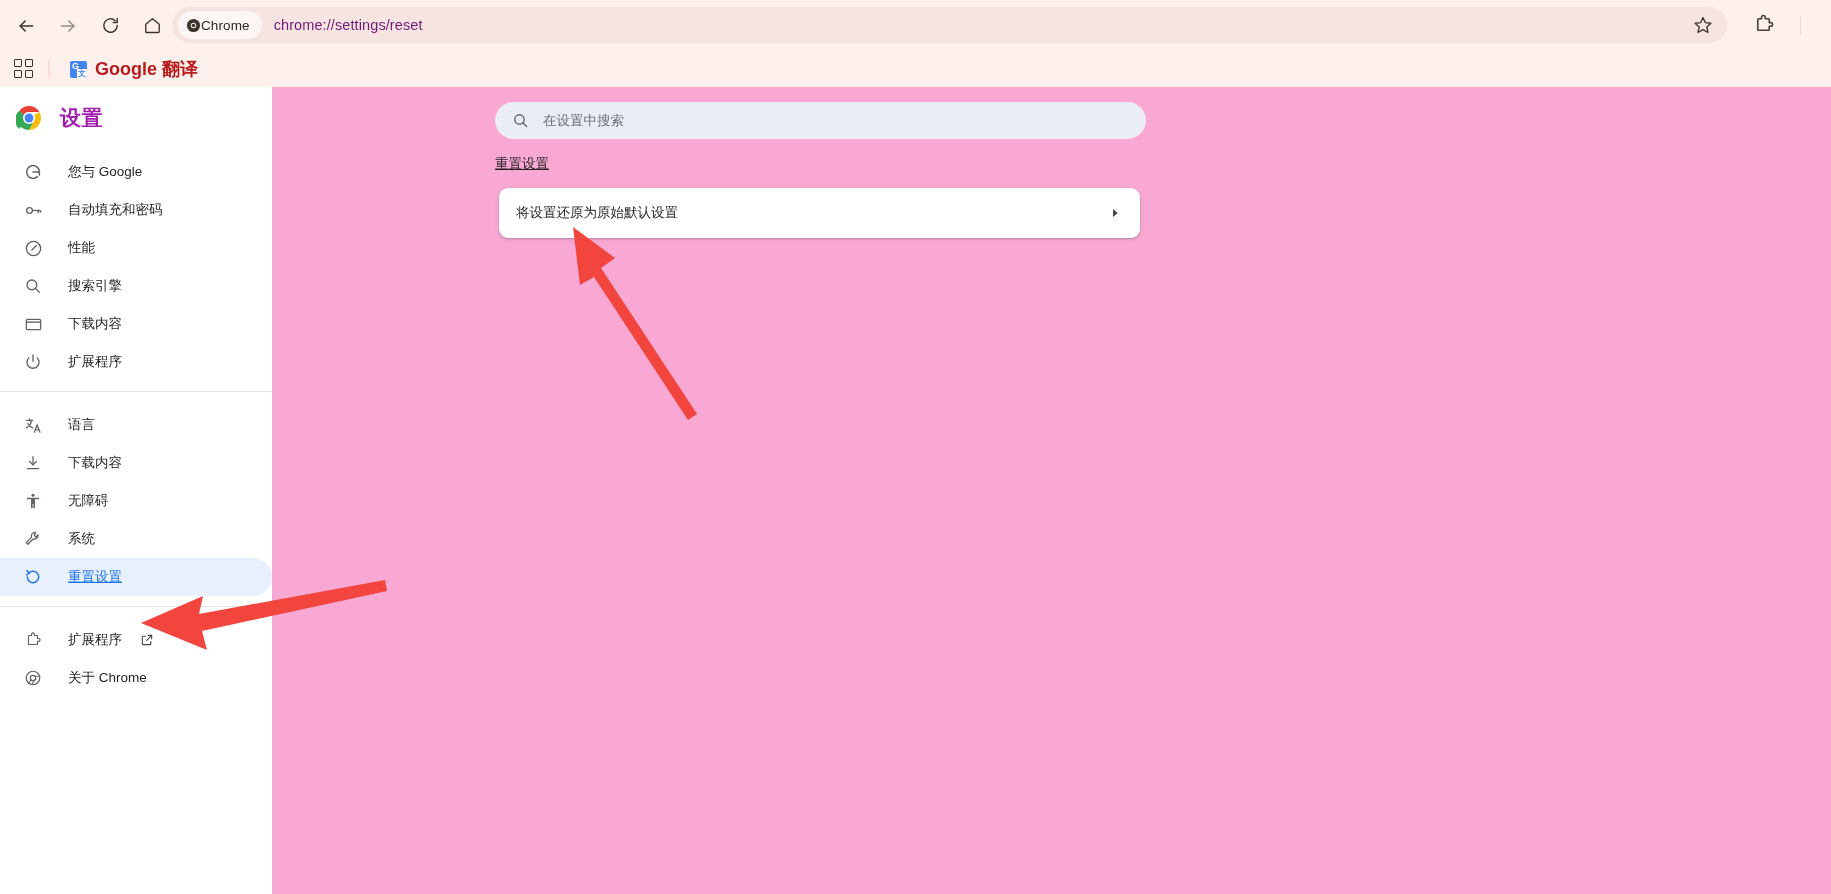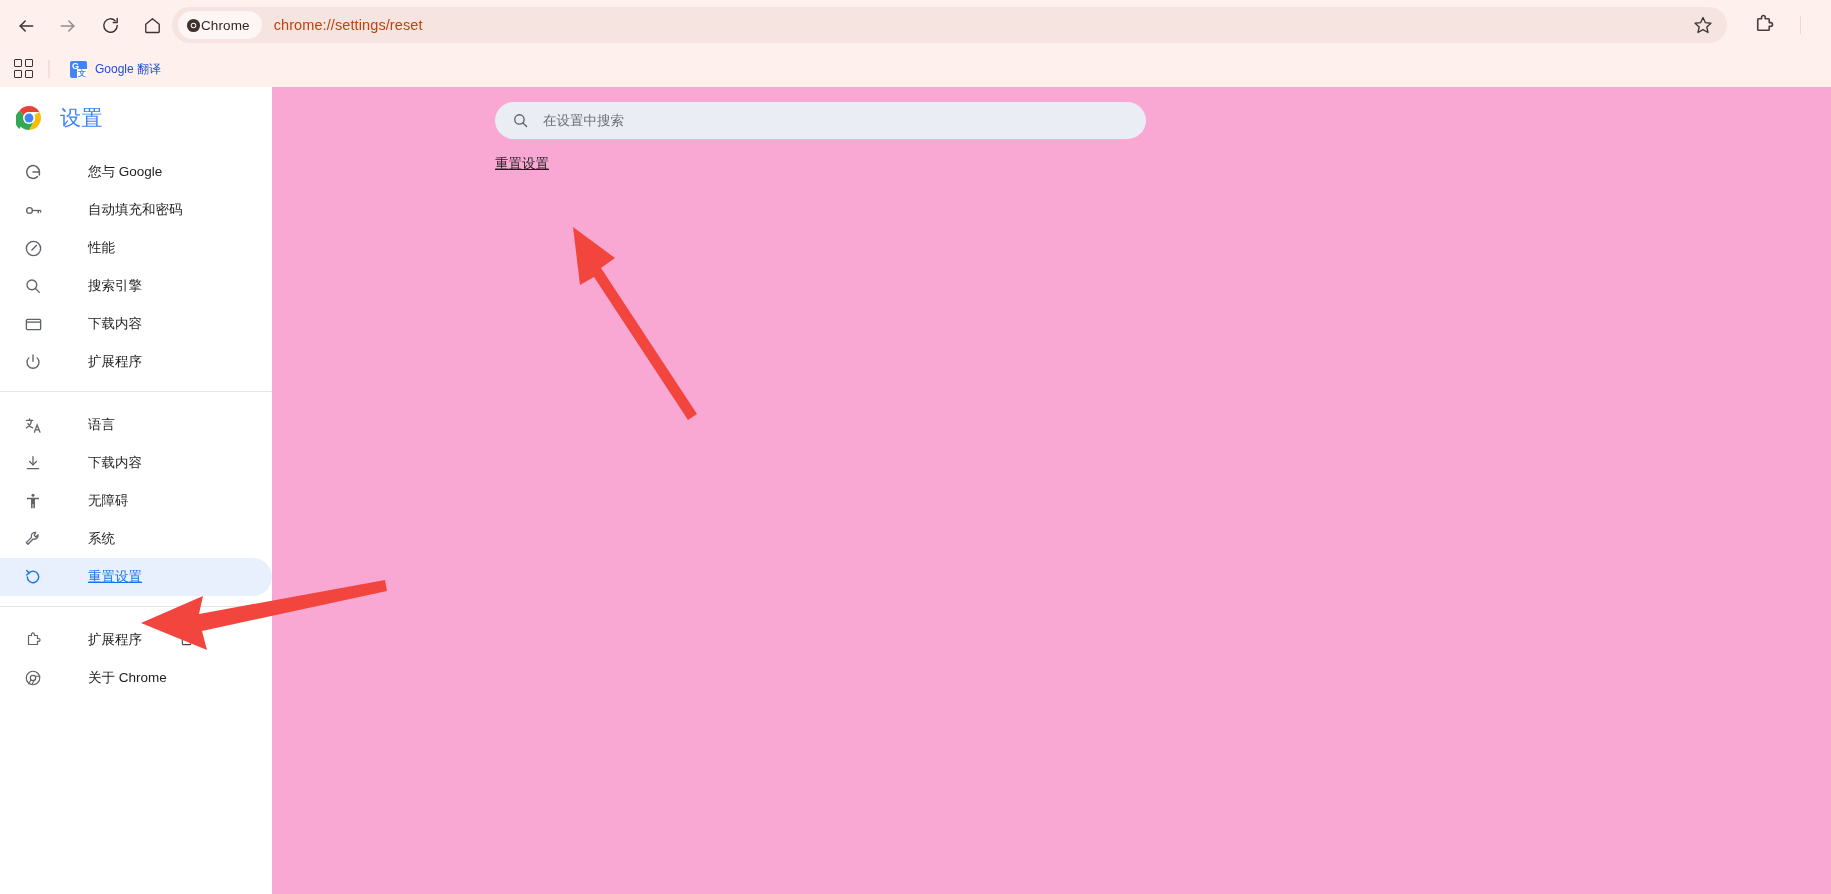--- a/index.html
+++ b/index.html
@@ -52,21 +52,21 @@
     padding: 0 12px 0 8px;
     border-radius: 14px;
     background: #fdf6f4;
   }
   #site-chip-label {
     font-size: 13.5px; color: #2f2a29; letter-spacing: .1px;
   }
   #omnibox-url {
     margin-left: 12px;
     font-size: 14.5px;
-    color: #c2410c;
+    color: #701a75;
     letter-spacing: .1px;
     white-space: nowrap;
   }
   #bookmark-star {
     position: absolute; right: 14px; top: 8px;
     width: 20px; height: 20px; color: #3c3331; cursor: pointer;
   }
   #extensions-button {
     position: absolute; left: 1752px; top: 13px;
     width: 24px; height: 24px; color: #4a3d3b; cursor: pointer;
@@ -111,54 +111,53 @@
     font-size: 9px; color: #fff; font-weight: bold;
   }
   #gtranslate-icon::before {
     content: "G"; position: absolute; left: 2px; top: 0px; font-size: 9px;
   }
   #gtranslate-icon::after {
     content: "文"; position: absolute; right: 0px; bottom: -1px;
     width: 10px; height: 10px; background: #fff; color: #4285f4;
     font-size: 8px; line-height: 10px; text-align: center;
   }
-  .bookmark-label { font-size: 12px; color: #1d4ed8; }
+  .bookmark-label { font-size: 18px; color: #b91c1c; font-weight: bold; }
 
   
   #page {
     position: absolute; top: 87px; left: 0;
     width: 1831px; height: 807px;
     background: #ffffff;
   }
 
   
   #sidebar {
     position: absolute; left: 0; top: 0;
     width: 272px; height: 807px;
     background: #ffffff;
   }
   #settings-header {
     display: flex; align-items: center; gap: 18px;
     height: 62px; padding-left: 16px;
   }
   #chrome-logo { width: 26px; height: 26px; }
   #settings-title {
-    font-size: 21px; color: #3b82f6; letter-spacing: .5px;
+    font-size: 21px; color: #a21caf; letter-spacing: .5px; font-weight: bold;
   }
 
   .nav-group { padding-top: 4px; }
   .nav-item {
     position: relative;
     display: flex; align-items: center;
     height: 38px;
     padding-left: 22px;
     margin-right: 0;
     cursor: pointer;
     color: #444746;
-    gap: 20px;
   }
   .nav-item .nav-icon {
     width: 22px; height: 22px;
     display: flex; align-items: center; justify-content: center;
     color: #5f6368; flex: 0 0 22px;
   }
   .nav-item .nav-label {
     margin-left: 24px;
     font-size: 13.5px;
     color: #1f1f1f;
@@ -495,20 +494,28 @@
             <circle cx="10.5" cy="10.5" r="6.6"></circle>
               <line x1="15.4" y1="15.4" x2="20.6" y2="20.6"></line>
           </svg>
         </span>
         <input id="search-input" type="text" value="" placeholder="在设置中搜索" style="">
       </div>
     </div>
 
     <div id="section-title">重置设置</div>
 
+    <div id="reset-card">
+      <span id="reset-card-label">将设置还原为原始默认设置</span>
+      <span id="reset-card-arrow">
+        <svg width="16" height="16" viewBox="0 0 24 24" fill="currentColor">
+          <polygon points="9,6 16,12 9,18"></polygon>
+        </svg>
+      </span>
+    </div>
   </div>
 </div>
 
 <svg id="annotations" viewBox="0 0 1831 894">
   <g>
     <polygon fill="#f2453d" points="573,227 615,258 601,268 697,414 688,420 594,277 580,285"></polygon>
   </g>
   <g>
     <polygon fill="#f2453d" points="141,623 203,596 199,614 385,580 387,591 202,631 207,650"></polygon>
   </g>

